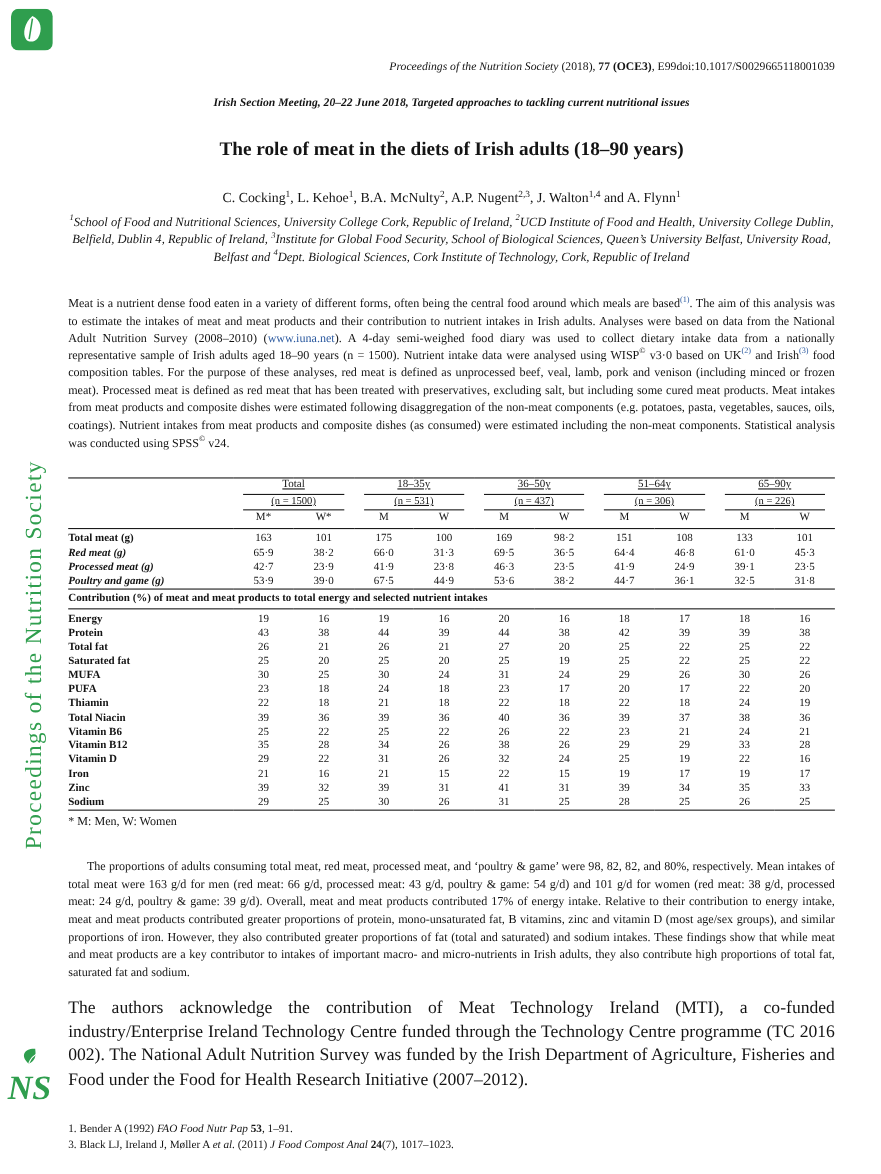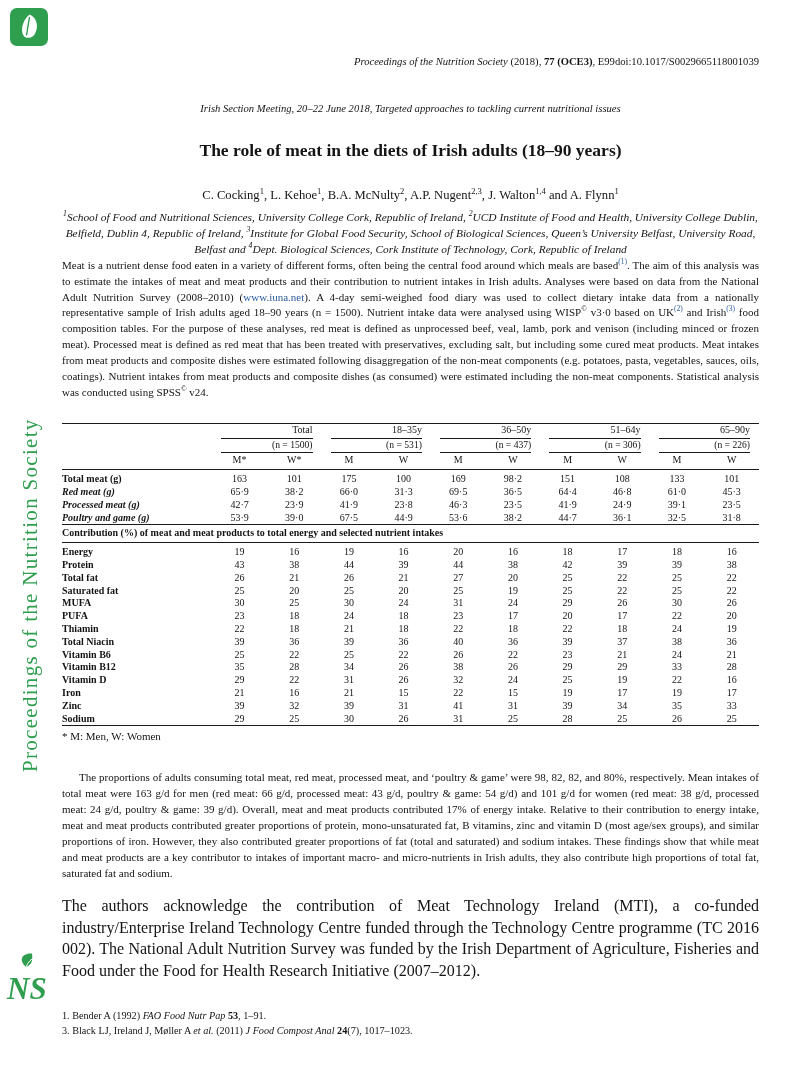--- a/index.html
+++ b/index.html
@@ -17,42 +17,42 @@
     position: absolute; left: 18px; top: 772px;
     transform: rotate(-90deg); transform-origin: 0 0;
     white-space: nowrap;
     color: #2f9e4e; font-size: 21px; letter-spacing: 1.3px;
   }
   .logo-bottom { position: absolute; left: 6px; top: 952px; }
 
   .content { position: absolute; left: 62px; top: 56px; width: 697px; }
 
   .top-row { display: flex; justify-content: flex-end; font-size: 10.6px; }
-  .meeting { text-align: center; font-style: italic; font-size: 10.6px; margin-top: 36px; }
+  .meeting { text-align: center; font-style: italic; font-size: 10.6px; margin-top: 21px; font-weight: bold; }
   .title { text-align: center; font-size: 17.5px; font-weight: bold; margin-top: 26px; }
   .authors { text-align: center; font-size: 12.6px; margin-top: 27px; }
   .affiliations { text-align: center; font-style: italic; font-size: 11.4px; line-height: 1.4; margin-top: 7px; }
-  .abstract { font-size: 11px; line-height: 1.44; text-align: justify; }
+  .abstract { margin-top: 26px; font-size: 11px; line-height: 1.44; text-align: justify; }
 
   sup { font-size: 0.68em; line-height: 0; }
   .rt-i { font-style: italic; }
   .rt-b { font-weight: bold; }
   .rt-link { color: #2c5aa0; text-decoration: none; }
   .rt-supref { color: #2c5aa0; }
 
   table.results {
     width: 100%; border-collapse: collapse; margin-top: 23px;
     font-size: 10px;
     border-top: 1px solid #1a1a1a; border-bottom: 1px solid #1a1a1a;
     table-layout: fixed;
   }
   .results th, .results td { font-weight: normal; padding: 0; line-height: 1.28; vertical-align: bottom; }
   .results .lbl { text-align: left; font-weight: bold; padding-right: 4px; overflow: hidden; white-space: nowrap; }
   .results .lbl.ital { font-style: italic; }
-  .results .grp { text-align: right; }
+  .results .grp { text-align: center; text-decoration: underline; }
   .results .grp-line { border-bottom: 1px solid #1a1a1a; margin: 0 9px; padding-bottom: 1px; }
   .results .grp-n { font-size: 9.6px; }
   .results .mw { text-align: center; }
   .results tr.mw-row th, .results tr.mw-row td { border-bottom: 1px solid #1a1a1a; padding-bottom: 2px; padding-top: 1px; }
   .results tr.first-data td { padding-top: 3px; }
   .results .val { text-align: center; }
   .results td.section {
     font-weight: bold; text-align: left;
     border-top: 1px solid #1a1a1a; border-bottom: 1px solid #1a1a1a;
     padding: 2px 0;

